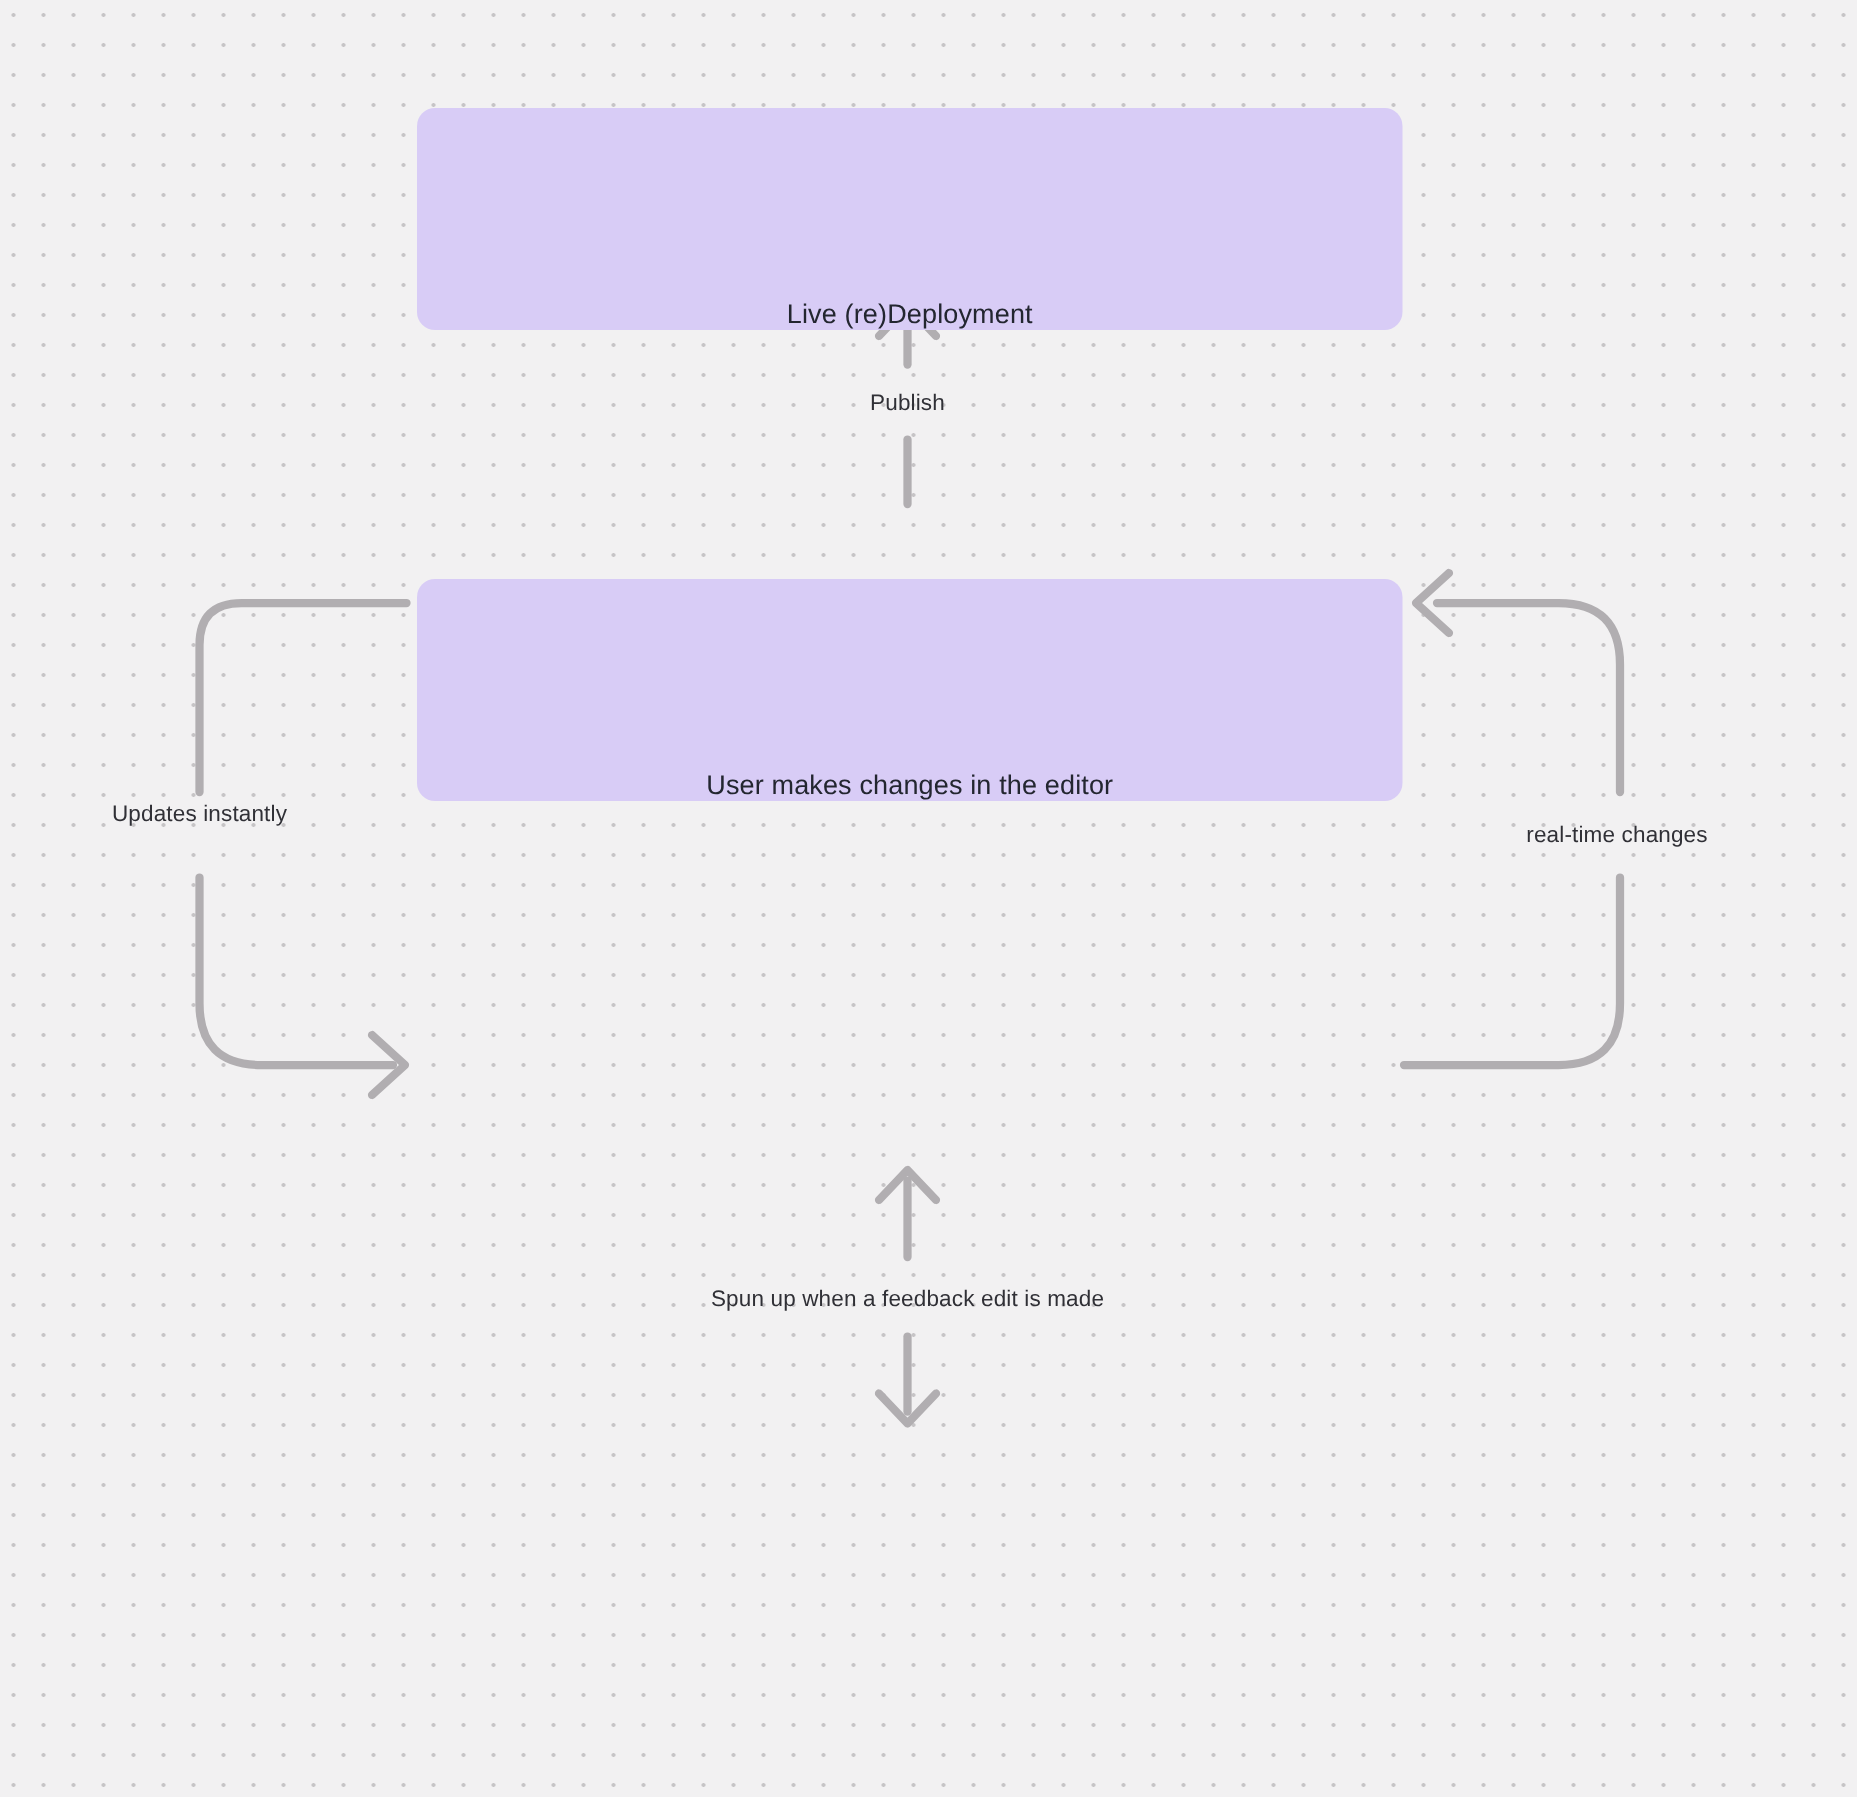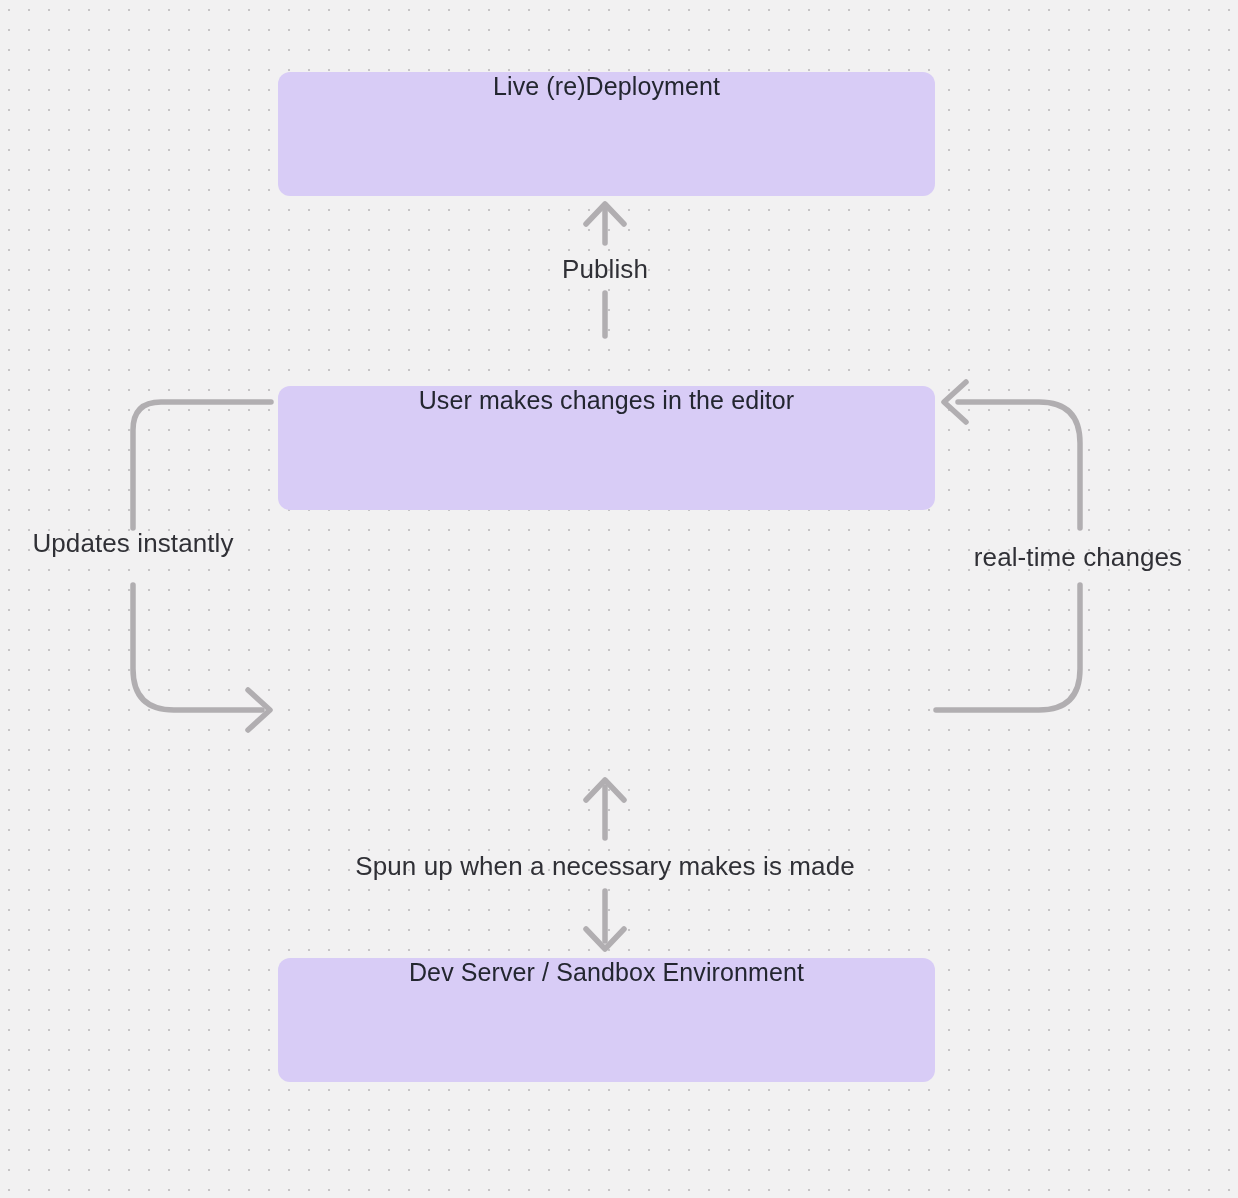--- a/index.html
+++ b/index.html
@@ -32,37 +32,37 @@
   .edges-layer path {
     fill: none;
     stroke: var(--arrow-stroke);
     stroke-width: 5.5;
     stroke-linecap: round;
     stroke-linejoin: round;
   }
   .node {
     position: absolute;
     left: 278px;
-    width: 657px; height: 124px;
+    width: 657px; height: 148px;
     background: var(--node-fill);
     border-radius: 12px;
-    display: flex; align-items: flex-start; justify-content: center;
+    display: flex; align-items: flex-end; justify-content: center;
     color: var(--node-text);
-    font-size: 25px;
+    font-size: 18px;
     letter-spacing: 0.1px;
   }
   .node--live     { top: 72px; }
   .node--editor   { top: 340px; margin-top: 46px; }
   .node--preview  { top: 648px; }
   .node--dev      { top: 958px; }
   .edge-label {
     position: absolute;
     transform: translate(-50%, -50%);
     color: var(--label-text);
-    font-size: 26px;
+    font-size: 15px;
     white-space: nowrap;
     letter-spacing: 0.1px;
   }
   .edge-label--publish  { left: 605px;  top: 269px; }
   .edge-label--updates  { left: 133px;  top: 543px; }
   .edge-label--realtime { left: 1078px; top: 557px; }
   .edge-label--spunup   { left: 605px;  top: 866px; }
 </style>
 </head>
 <body>
@@ -95,22 +95,19 @@
 
   <div class="node node--live">
     <span>Live (re)Deployment</span>
   </div>
 
   <div class="node node--editor">
     <span>User makes changes in the editor</span>
   </div>
 
 
-  <div class="node node--dev">
-    <span>Dev Server / Sandbox Environment</span>
-  </div>
 
   <div class="edge-label edge-label--publish">Publish</div>
   <div class="edge-label edge-label--updates">Updates instantly</div>
   <div class="edge-label edge-label--realtime">real-time changes</div>
-  <div class="edge-label edge-label--spunup">Spun up when a necessary makes is made</div>
+  <div class="edge-label edge-label--spunup">Spun up when a feedback edit is made</div>
 
 </div>
 
 </body></html>

